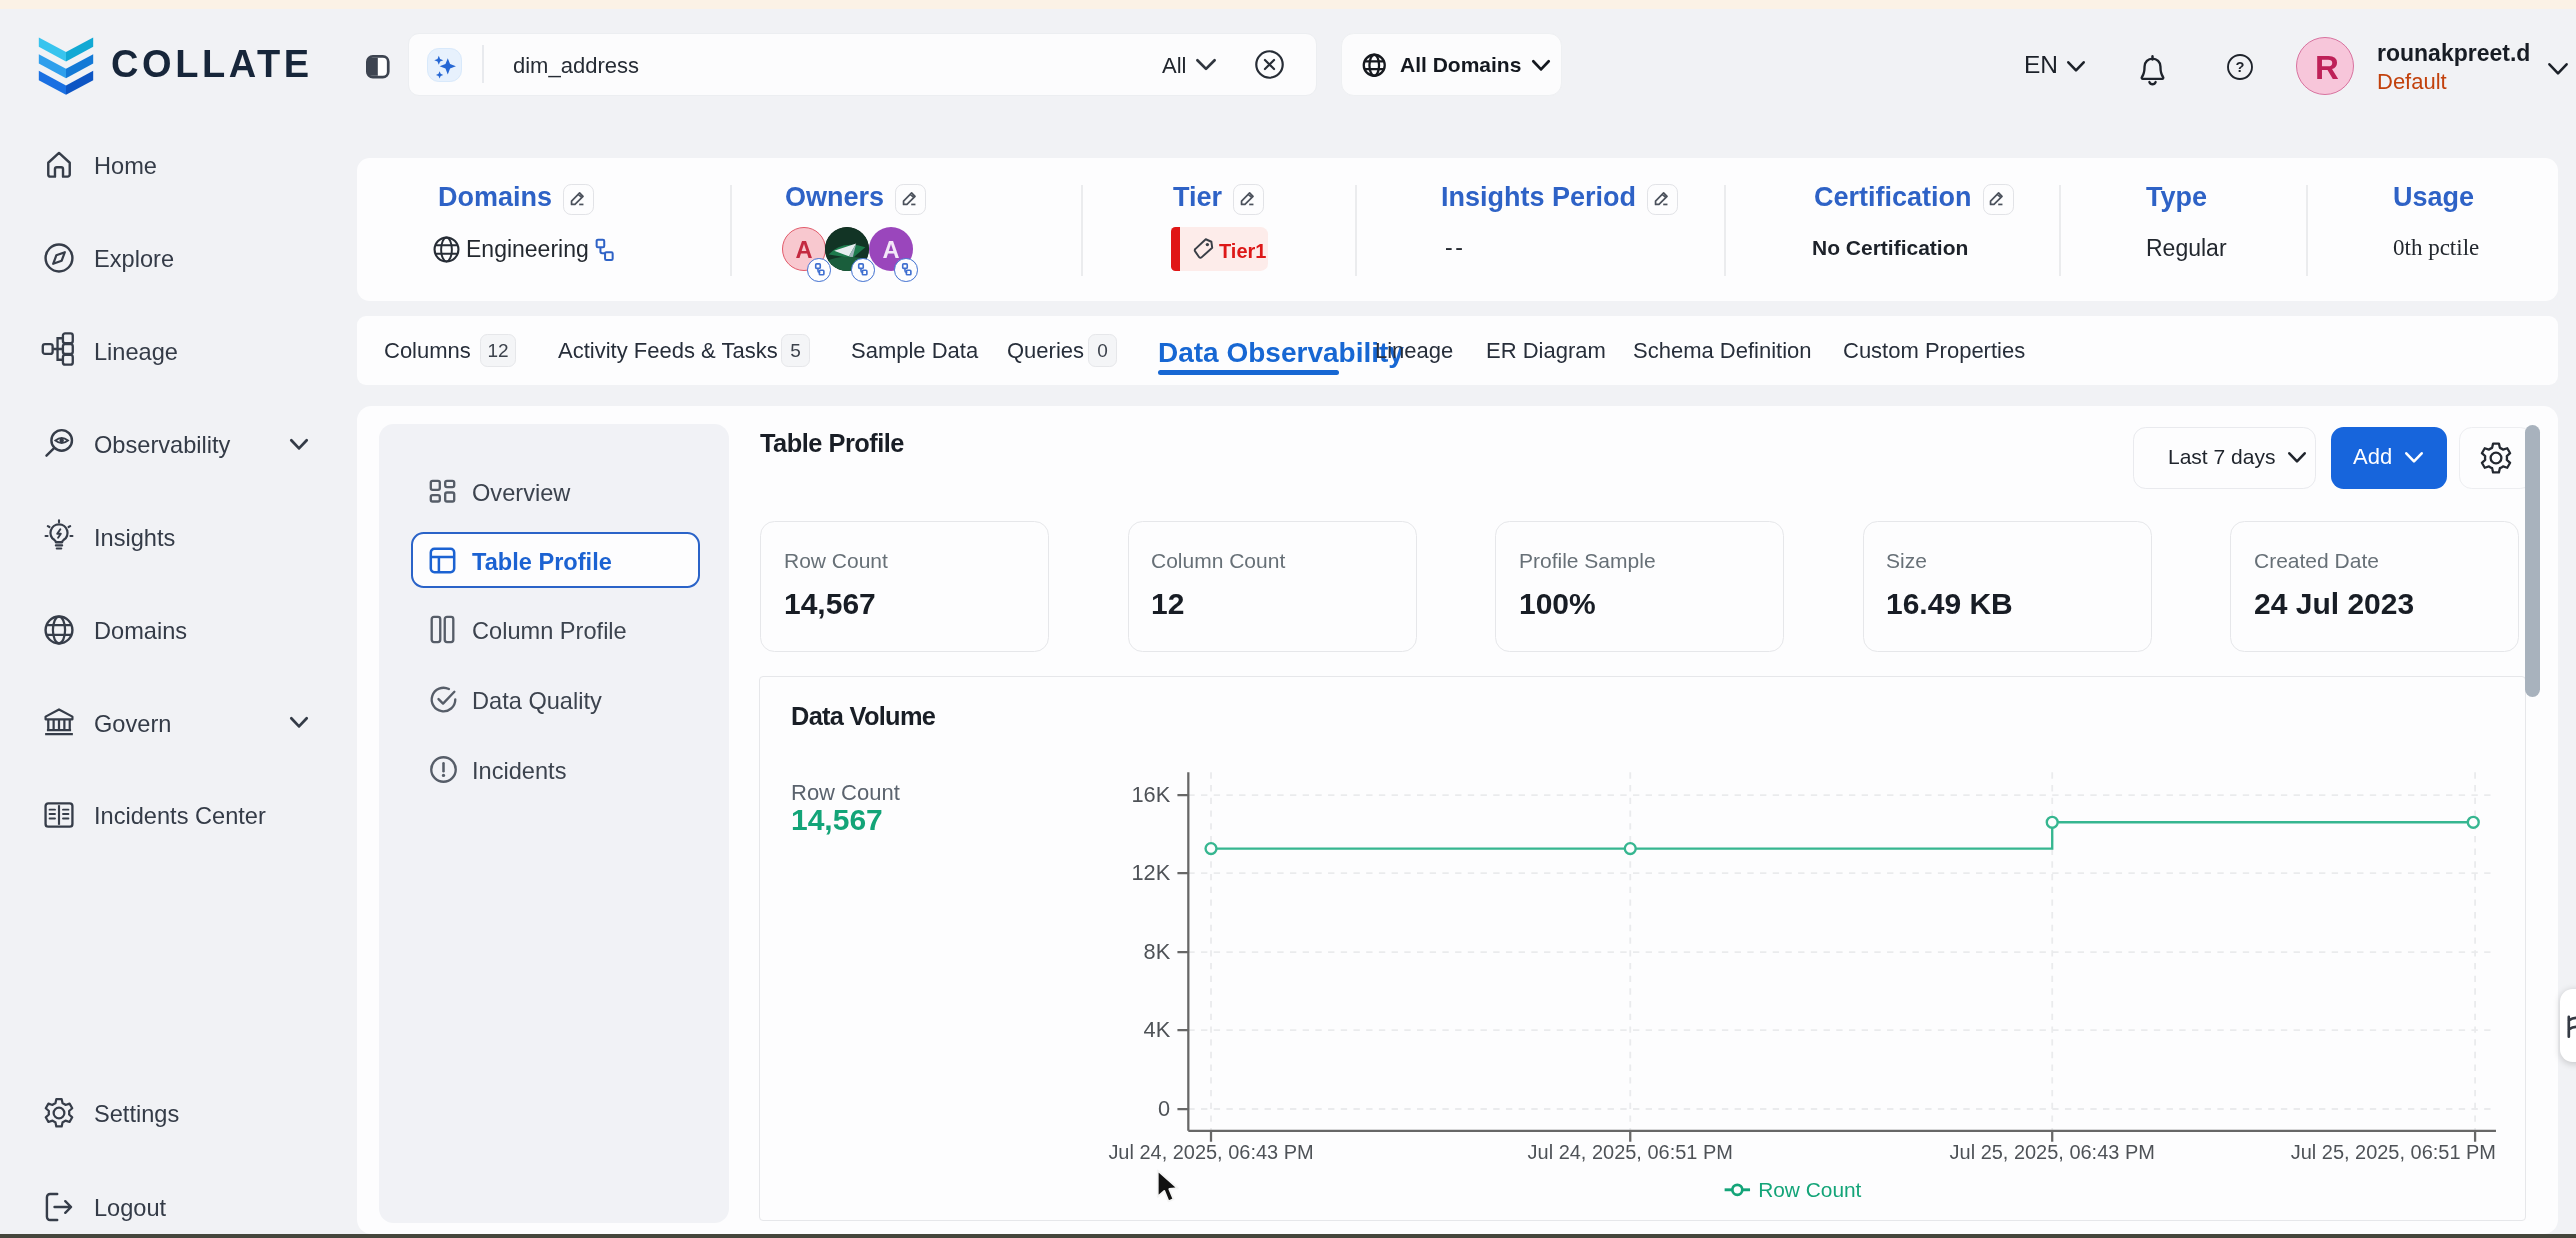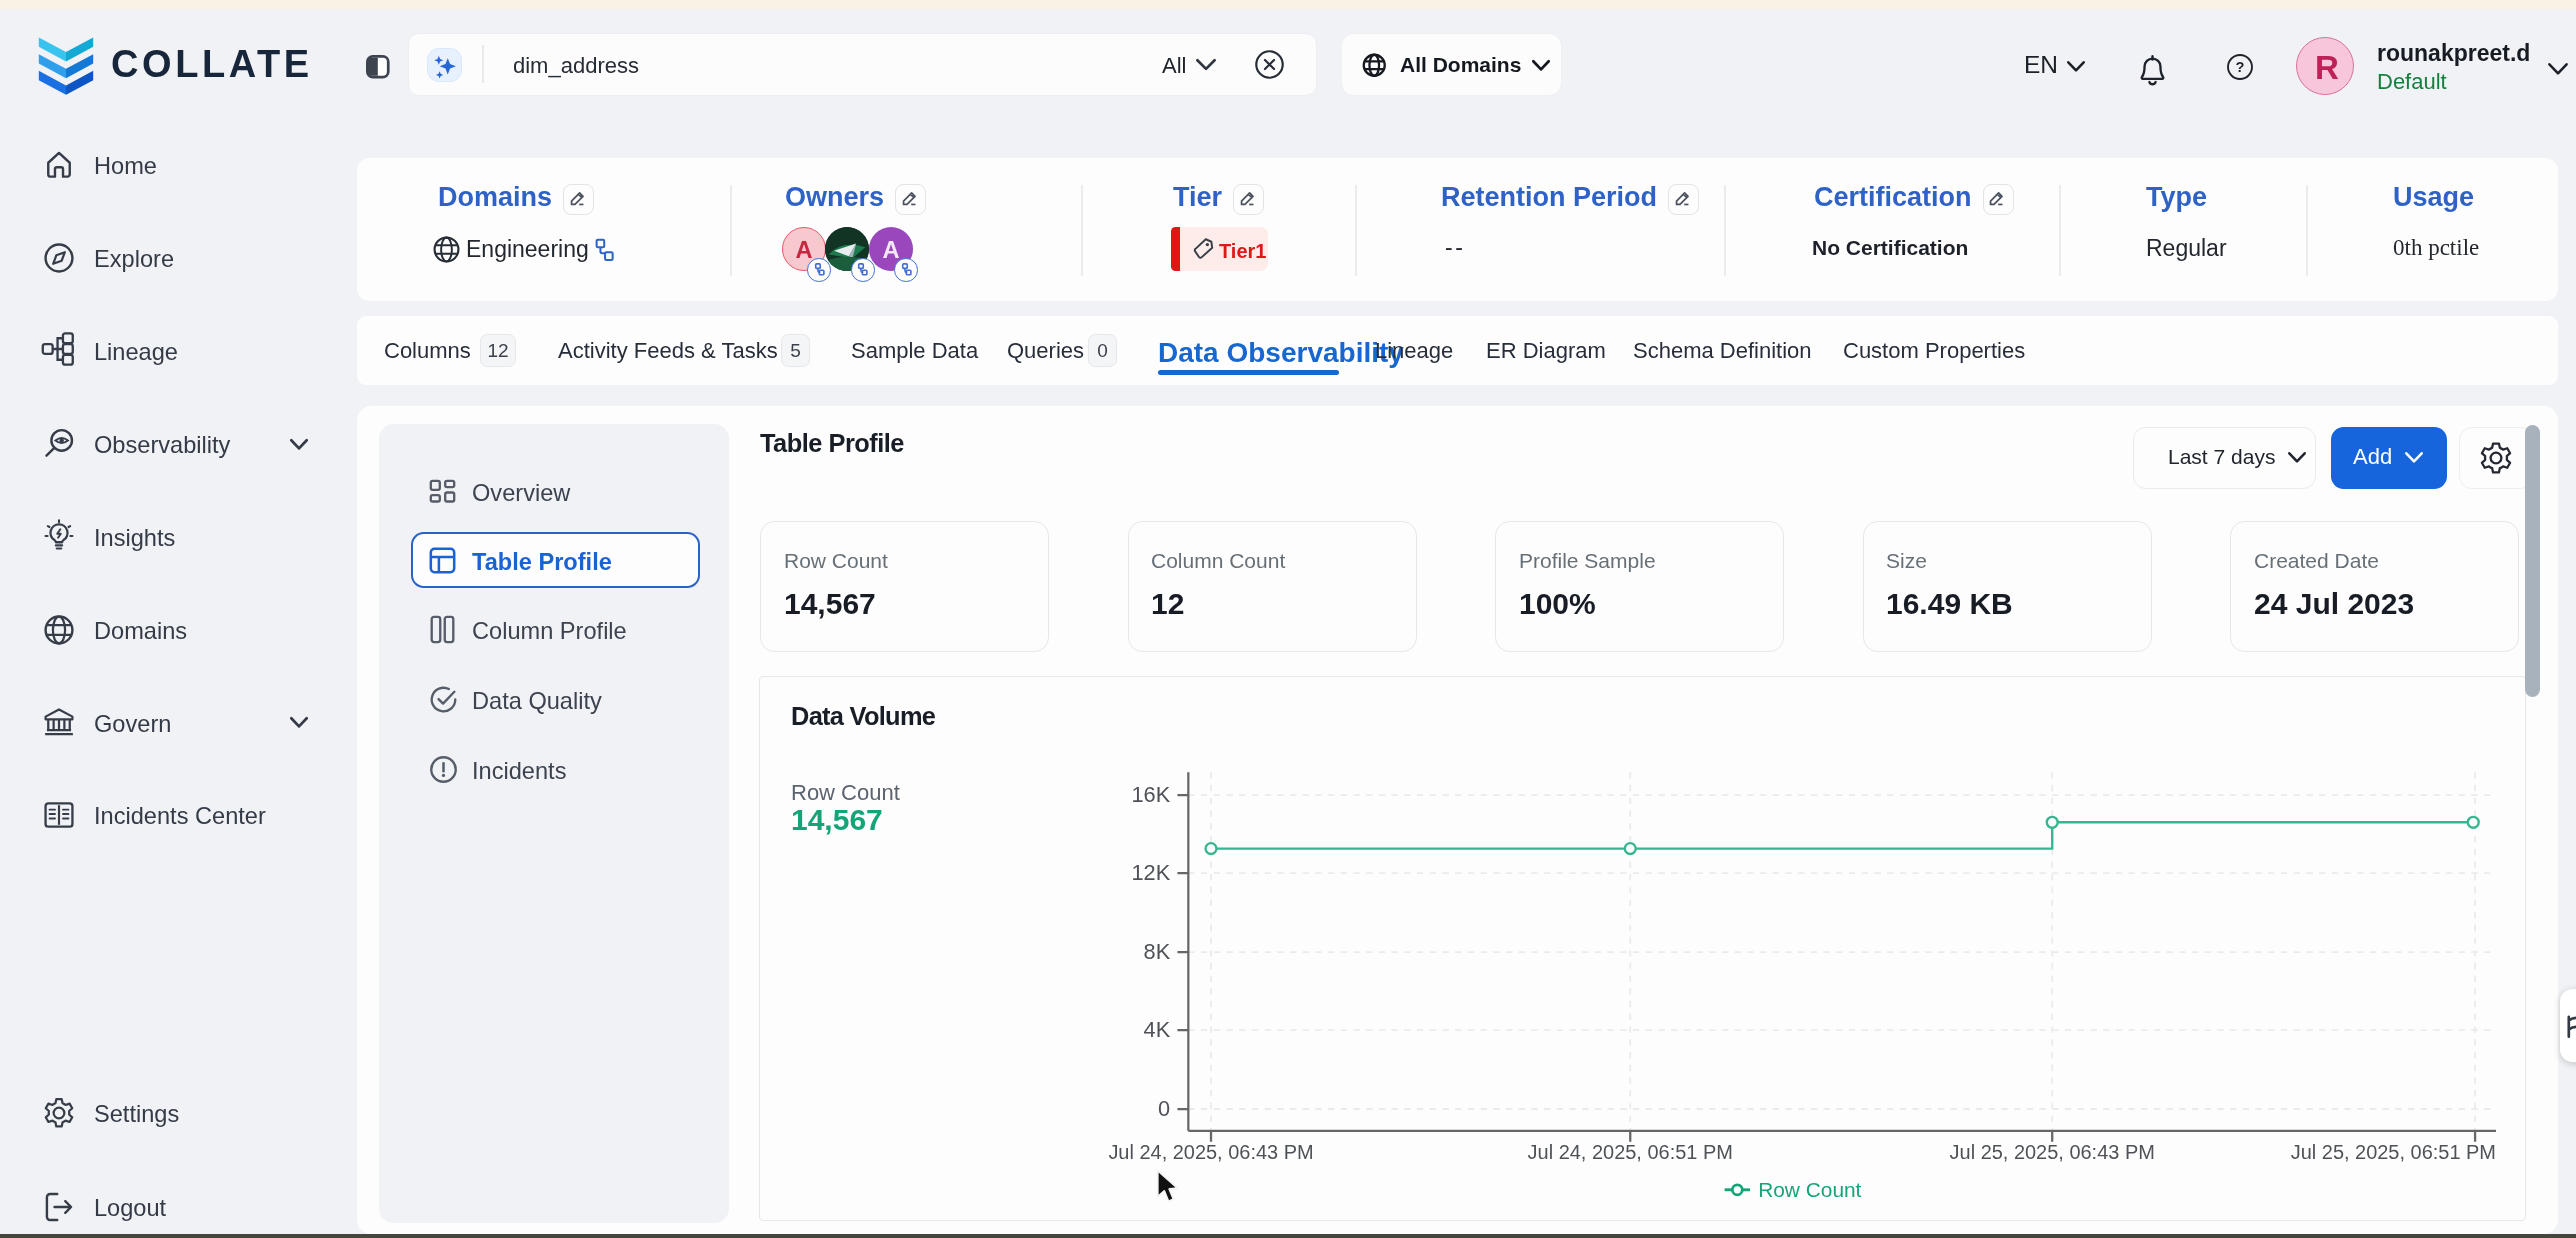--- a/index.html
+++ b/index.html
@@ -77,21 +77,21 @@
     </svg>
 
     <svg class="abs" style="left:2226px;top:44px;" width="28" height="28" viewBox="0 0 42 42">
       <circle cx="21" cy="21" r="18" fill="none" stroke="#1e232b" stroke-width="2.8"></circle>
       <text x="21" y="29" text-anchor="middle" font-size="22" font-weight="700" fill="#1e232b" font-family="Liberation Sans, sans-serif">?</text>
     </svg>
 
     <div class="abs" style="left:2296px;top:28px;width:58px;height:58px;border-radius:50%;background:#f7c6da;border:1.8px solid #d8729f;"></div>
     <div class="abs" style="left:2296px;top:40px;width:62px;text-align:center;font-size:33px;font-weight:700;color:#be2158;">R</div>
     <div class="abs" style="left:2377px;top:31px;font-size:23px;font-weight:700;color:#171c24;">rounakpreet.d</div>
-    <div class="abs" style="left:2377px;top:60px;font-size:22px;color:#15803d;">Default</div>
+    <div class="abs" style="left:2377px;top:60px;font-size:22px;color:#c2410c;">Default</div>
     <svg class="abs" style="left:2547px;top:53px;" width="22" height="14.5" viewBox="0 0 24 16">
         <path d="M2.5 2.5 l9.5 10 L21.5 2.5" fill="none" stroke="#1c2129" stroke-width="2.8" stroke-linecap="round" stroke-linejoin="round"></path>
       </svg>
   </div>
 
   <div class="abs" id="sidebar" style="left:0;top:118px;width:327px;height:1120px;font-size:23.6px;color:#343b47;">
 
     <svg class="abs" style="left:42px;top:30px;" width="34" height="34" viewBox="0 0 38 38">
         <path d="M7 16.5 L19 5.5 L31 16.5 V29.5 a2.5 2.5 0 0 1 -2.5 2.5 H23.5 v-8.5 a2 2 0 0 0 -2 -2 h-5 a2 2 0 0 0 -2 2 V32 H9.5 A2.5 2.5 0 0 1 7 29.5 Z" fill="none" stroke="#363d49" stroke-width="2.7" stroke-linejoin="round"></path>
       </svg>
@@ -234,21 +234,21 @@
             <path d="M12 17 h5" stroke="#4b515c" stroke-width="2"></path>
           </svg></span></div>
     <div class="abs" style="left:814px;top:69px;width:97px;height:44px;background:#fdecea;border-radius:7.3px;"></div>
     <div class="abs" style="left:814px;top:69px;width:9px;height:44px;background:#e01616;border-radius:4.5px 0 0 4.5px;"></div>
     <svg class="abs" style="left:836px;top:79px;" width="22" height="23.6" viewBox="0 0 26 28">
         <path d="M13.5 2.5 l7 2 2 7 -11 13 a2 2 0 0 1 -3 0 l-5.5 -6 a2 2 0 0 1 0 -3 Z" fill="none" stroke="#3a3f47" stroke-width="2.3" stroke-linejoin="round" transform="rotate(8 13 14)"></path>
         <circle cx="17" cy="9" r="2" fill="#3a3f47"></circle>
       </svg>
     <div class="abs" style="left:862px;top:82px;font-size:20px;font-weight:700;color:#dd1818;">Tier1</div>
 
-    <div class="abs" style="left:1084px;top:23.6px;"><span class="bluelab">Retention Period</span><span class="editbtn"><svg style="position:absolute;left:4.5px;top:4.5px;" width="17" height="17" viewBox="0 0 20 20">
+    <div class="abs" style="left:1084px;top:23.6px;"><span class="bluelab">Insights Period</span><span class="editbtn"><svg style="position:absolute;left:4.5px;top:4.5px;" width="17" height="17" viewBox="0 0 20 20">
             <path d="M12.5 3.5 l4 4 L7 17 H3 v-4 Z M11 5 l4 4" fill="none" stroke="#4b515c" stroke-width="2" stroke-linejoin="round"></path>
             <path d="M12 17 h5" stroke="#4b515c" stroke-width="2"></path>
           </svg></span></div>
     <div class="abs" style="left:1088px;top:76px;font-size:23px;color:#23282f;letter-spacing:2.7px;">--</div>
 
     <div class="abs" style="left:1457px;top:23.6px;"><span class="bluelab">Certification</span><span class="editbtn"><svg style="position:absolute;left:4.5px;top:4.5px;" width="17" height="17" viewBox="0 0 20 20">
             <path d="M12.5 3.5 l4 4 L7 17 H3 v-4 Z M11 5 l4 4" fill="none" stroke="#4b515c" stroke-width="2" stroke-linejoin="round"></path>
             <path d="M12 17 h5" stroke="#4b515c" stroke-width="2"></path>
           </svg></span></div>
     <div class="abs" style="left:1455px;top:78px;font-size:21px;font-weight:700;color:#1d222a;">No Certification</div>

